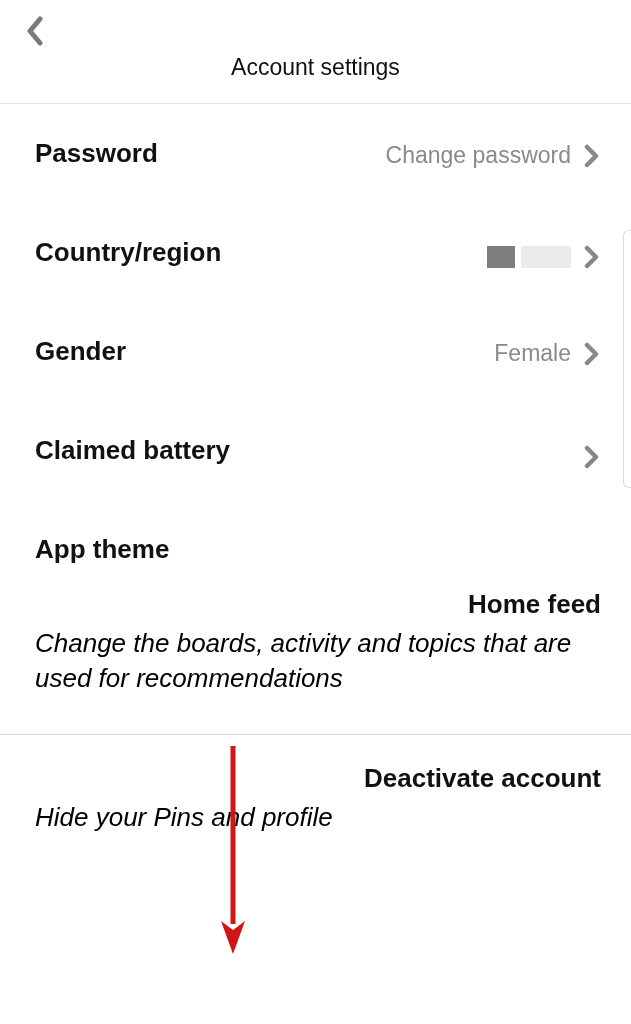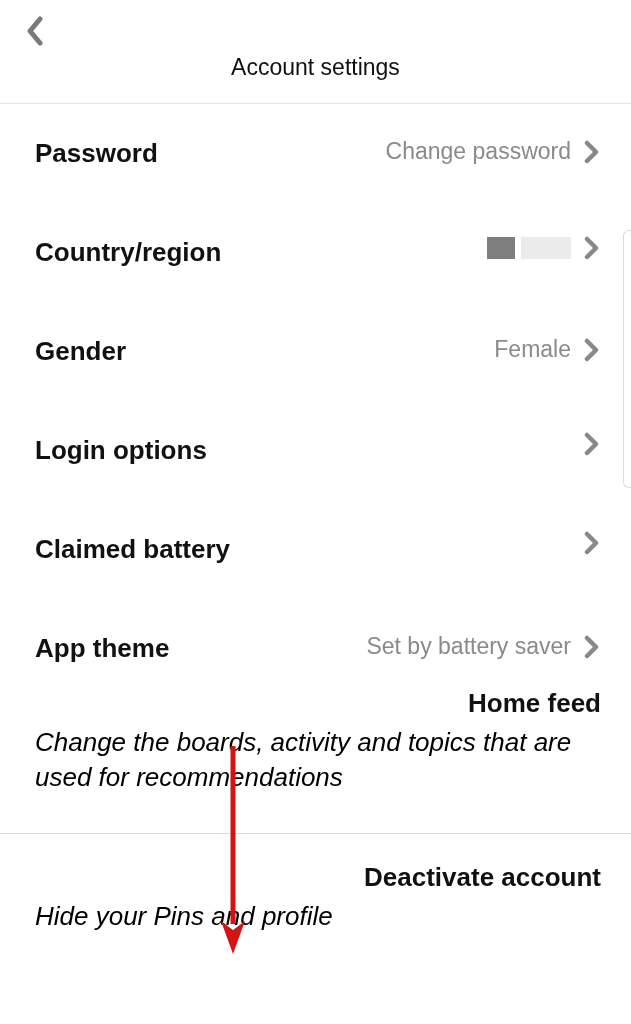--- a/index.html
+++ b/index.html
@@ -39,21 +39,21 @@
       font-size: 23px;
       font-weight: 500;
       color: #111;
       margin-top: 36px;
     }
     .list {
       padding: 0;
     }
     .row {
       display: flex;
-      align-items: flex-start;
+      align-items: flex-end;
       justify-content: space-between;
       padding: 34px 30px 34px 35px;
       cursor: pointer;
     }
     .row-label {
       font-size: 26px;
       font-weight: 700;
       color: #111;
     }
     .row-right {
@@ -180,52 +180,34 @@
     <div class="row-right">
       <span class="row-value">Female</span>
       <span class="chevron">
         <svg width="16" height="24" viewBox="0 0 16 24">
             <polyline points="3,3 12,12 3,21" fill="none" stroke="#888" stroke-width="4.5" stroke-linecap="round" stroke-linejoin="round"></polyline>
           </svg>
       </span>
     </div>
   </div>
 
-  <div class="row">
-    <span class="row-label">Login options</span>
-    <div class="row-right">
-      <span class="chevron">
-        <svg width="16" height="24" viewBox="0 0 16 24">
-            <polyline points="3,3 12,12 3,21" fill="none" stroke="#888" stroke-width="4.5" stroke-linecap="round" stroke-linejoin="round"></polyline>
-          </svg>
-      </span>
-    </div>
-  </div>
 
   <div class="row">
     <span class="row-label">Claimed battery</span>
     <div class="row-right">
       <span class="chevron">
         <svg width="16" height="24" viewBox="0 0 16 24">
             <polyline points="3,3 12,12 3,21" fill="none" stroke="#888" stroke-width="4.5" stroke-linecap="round" stroke-linejoin="round"></polyline>
           </svg>
       </span>
     </div>
   </div>
 
   <div class="row" style="padding-bottom:20px;">
     <span class="row-label">App theme</span>
-    <div class="row-right">
-      <span class="row-value">Set by battery saver</span>
-      <span class="chevron">
-        <svg width="16" height="24" viewBox="0 0 16 24">
-            <polyline points="3,3 12,12 3,21" fill="none" stroke="#888" stroke-width="4.5" stroke-linecap="round" stroke-linejoin="round"></polyline>
-          </svg>
-      </span>
-    </div>
   </div>
 
   <div class="multiline-row">
     <div class="multiline-label">Home feed</div>
     <div class="multiline-desc">Change the boards, activity and topics that are used for recommendations</div>
   </div>
 
   <div class="section-divider"></div>
 
   <div class="deactivate">

